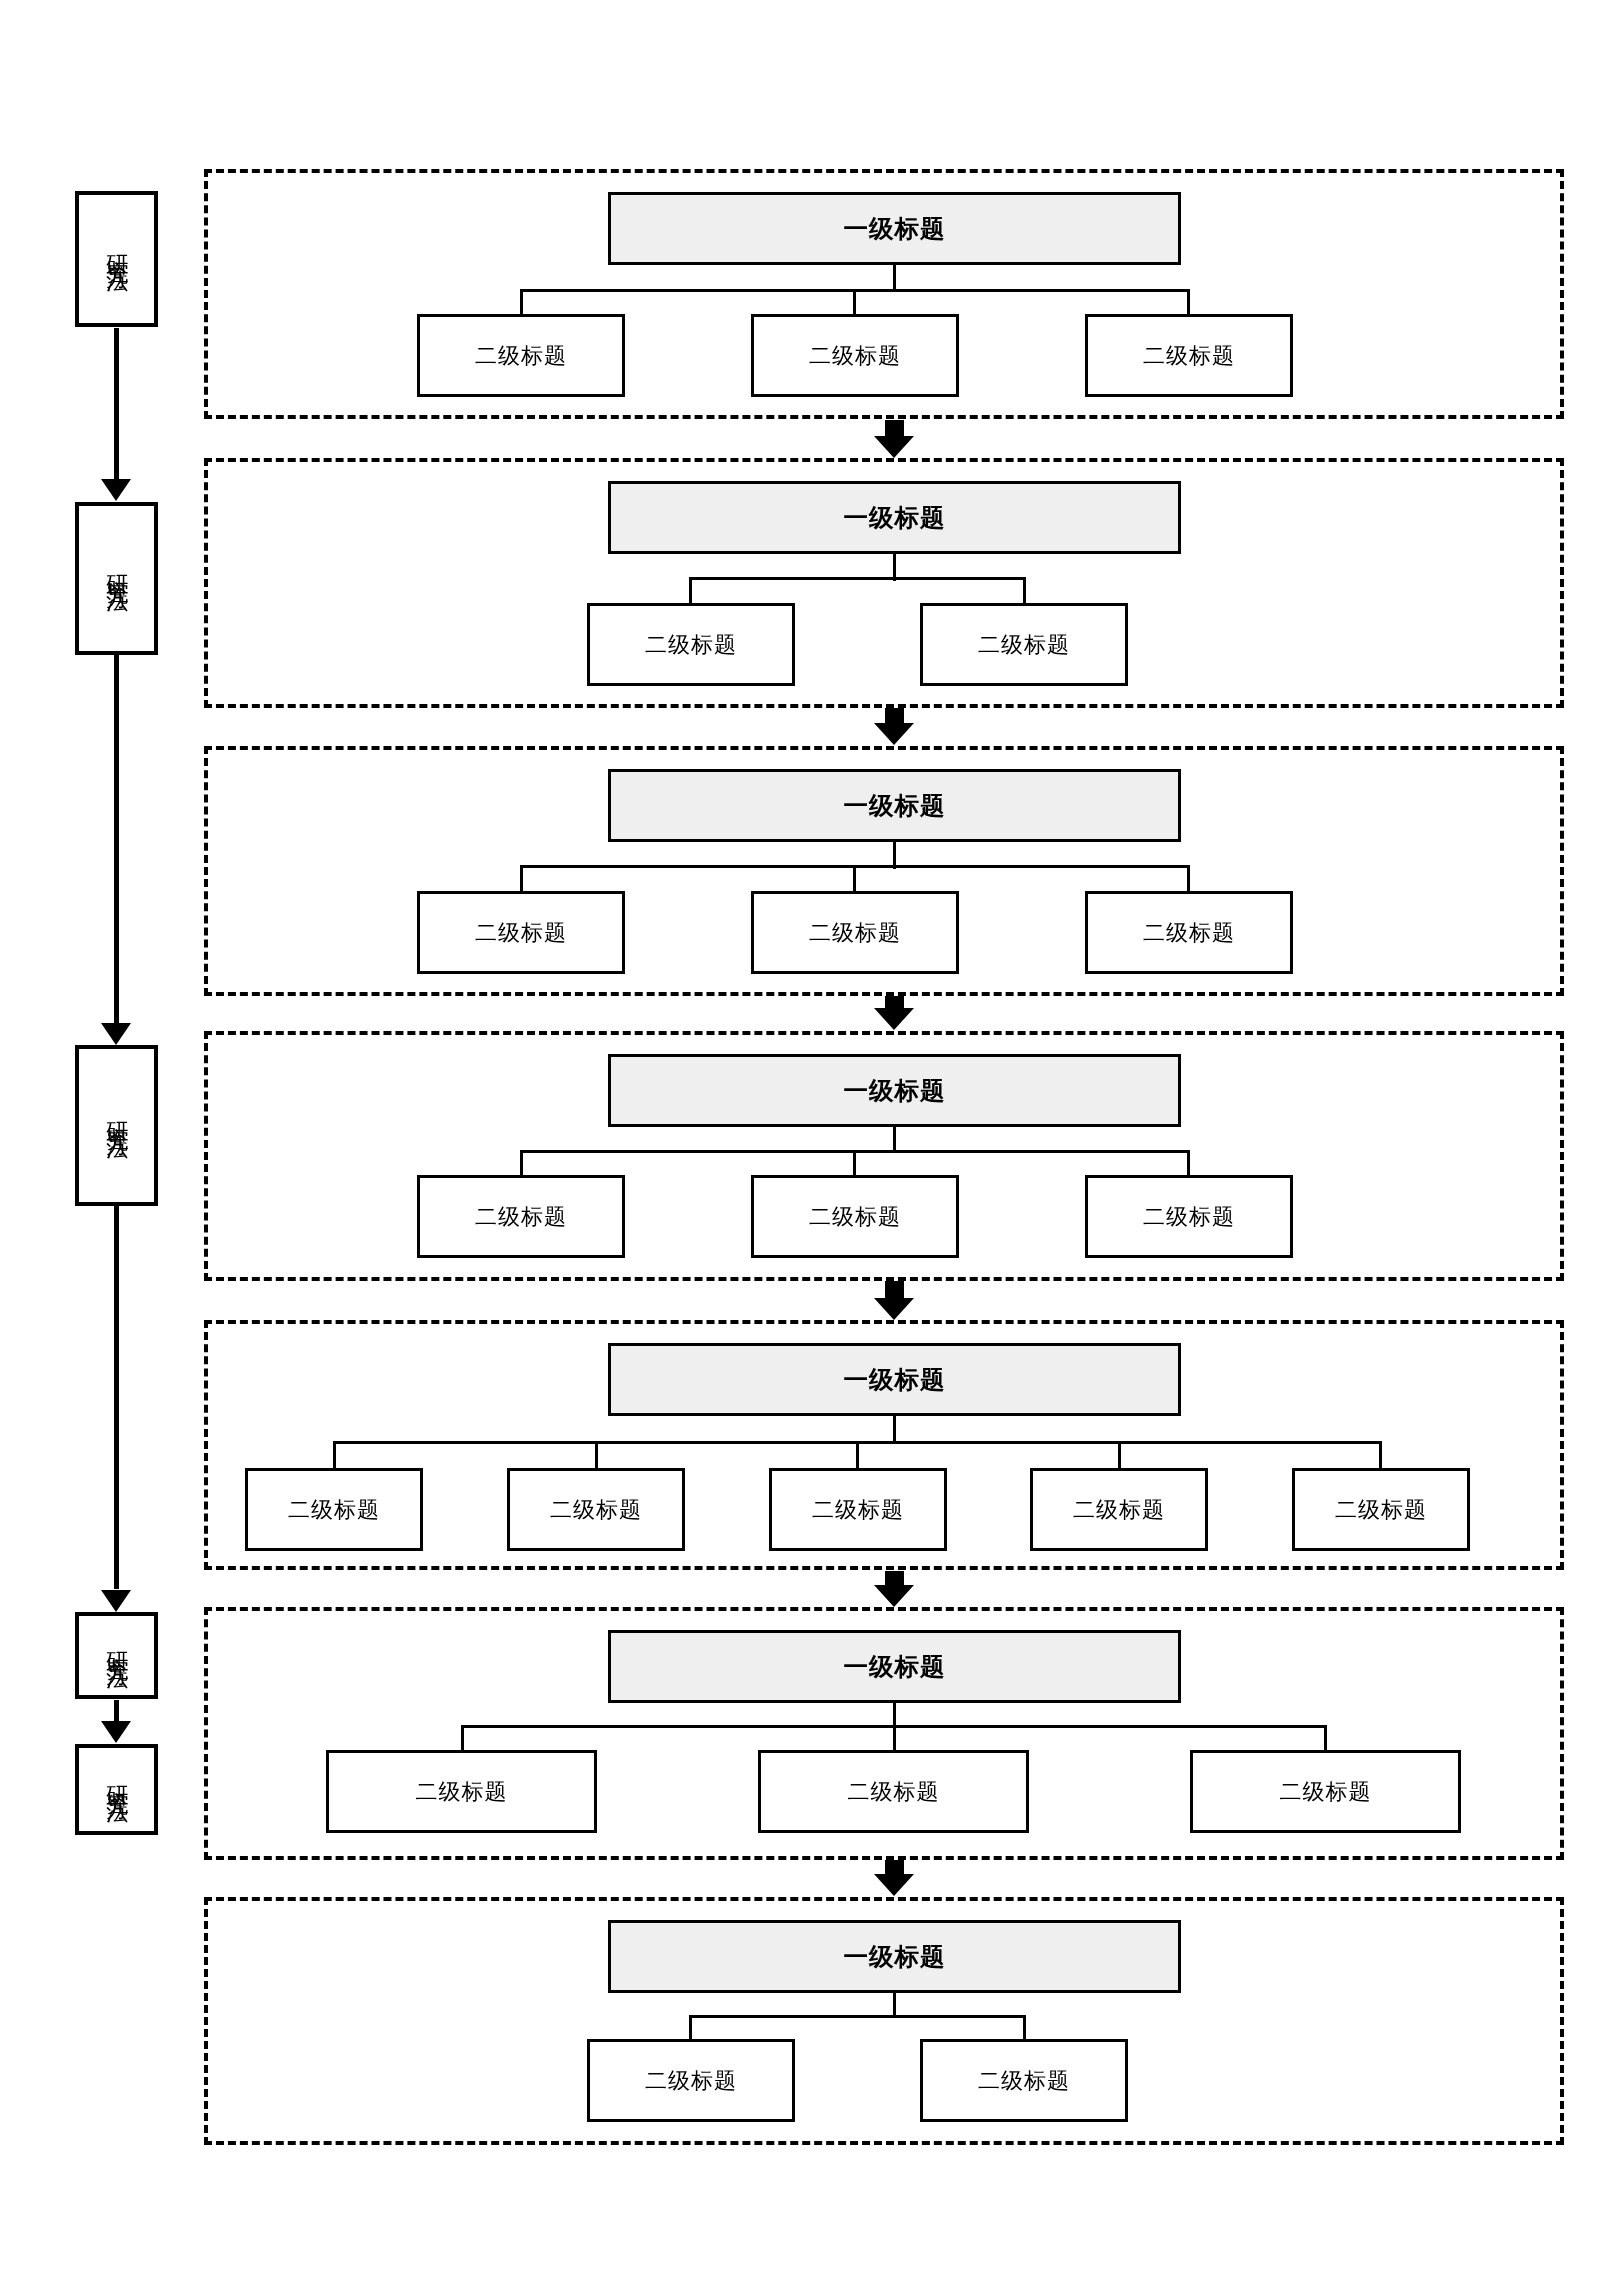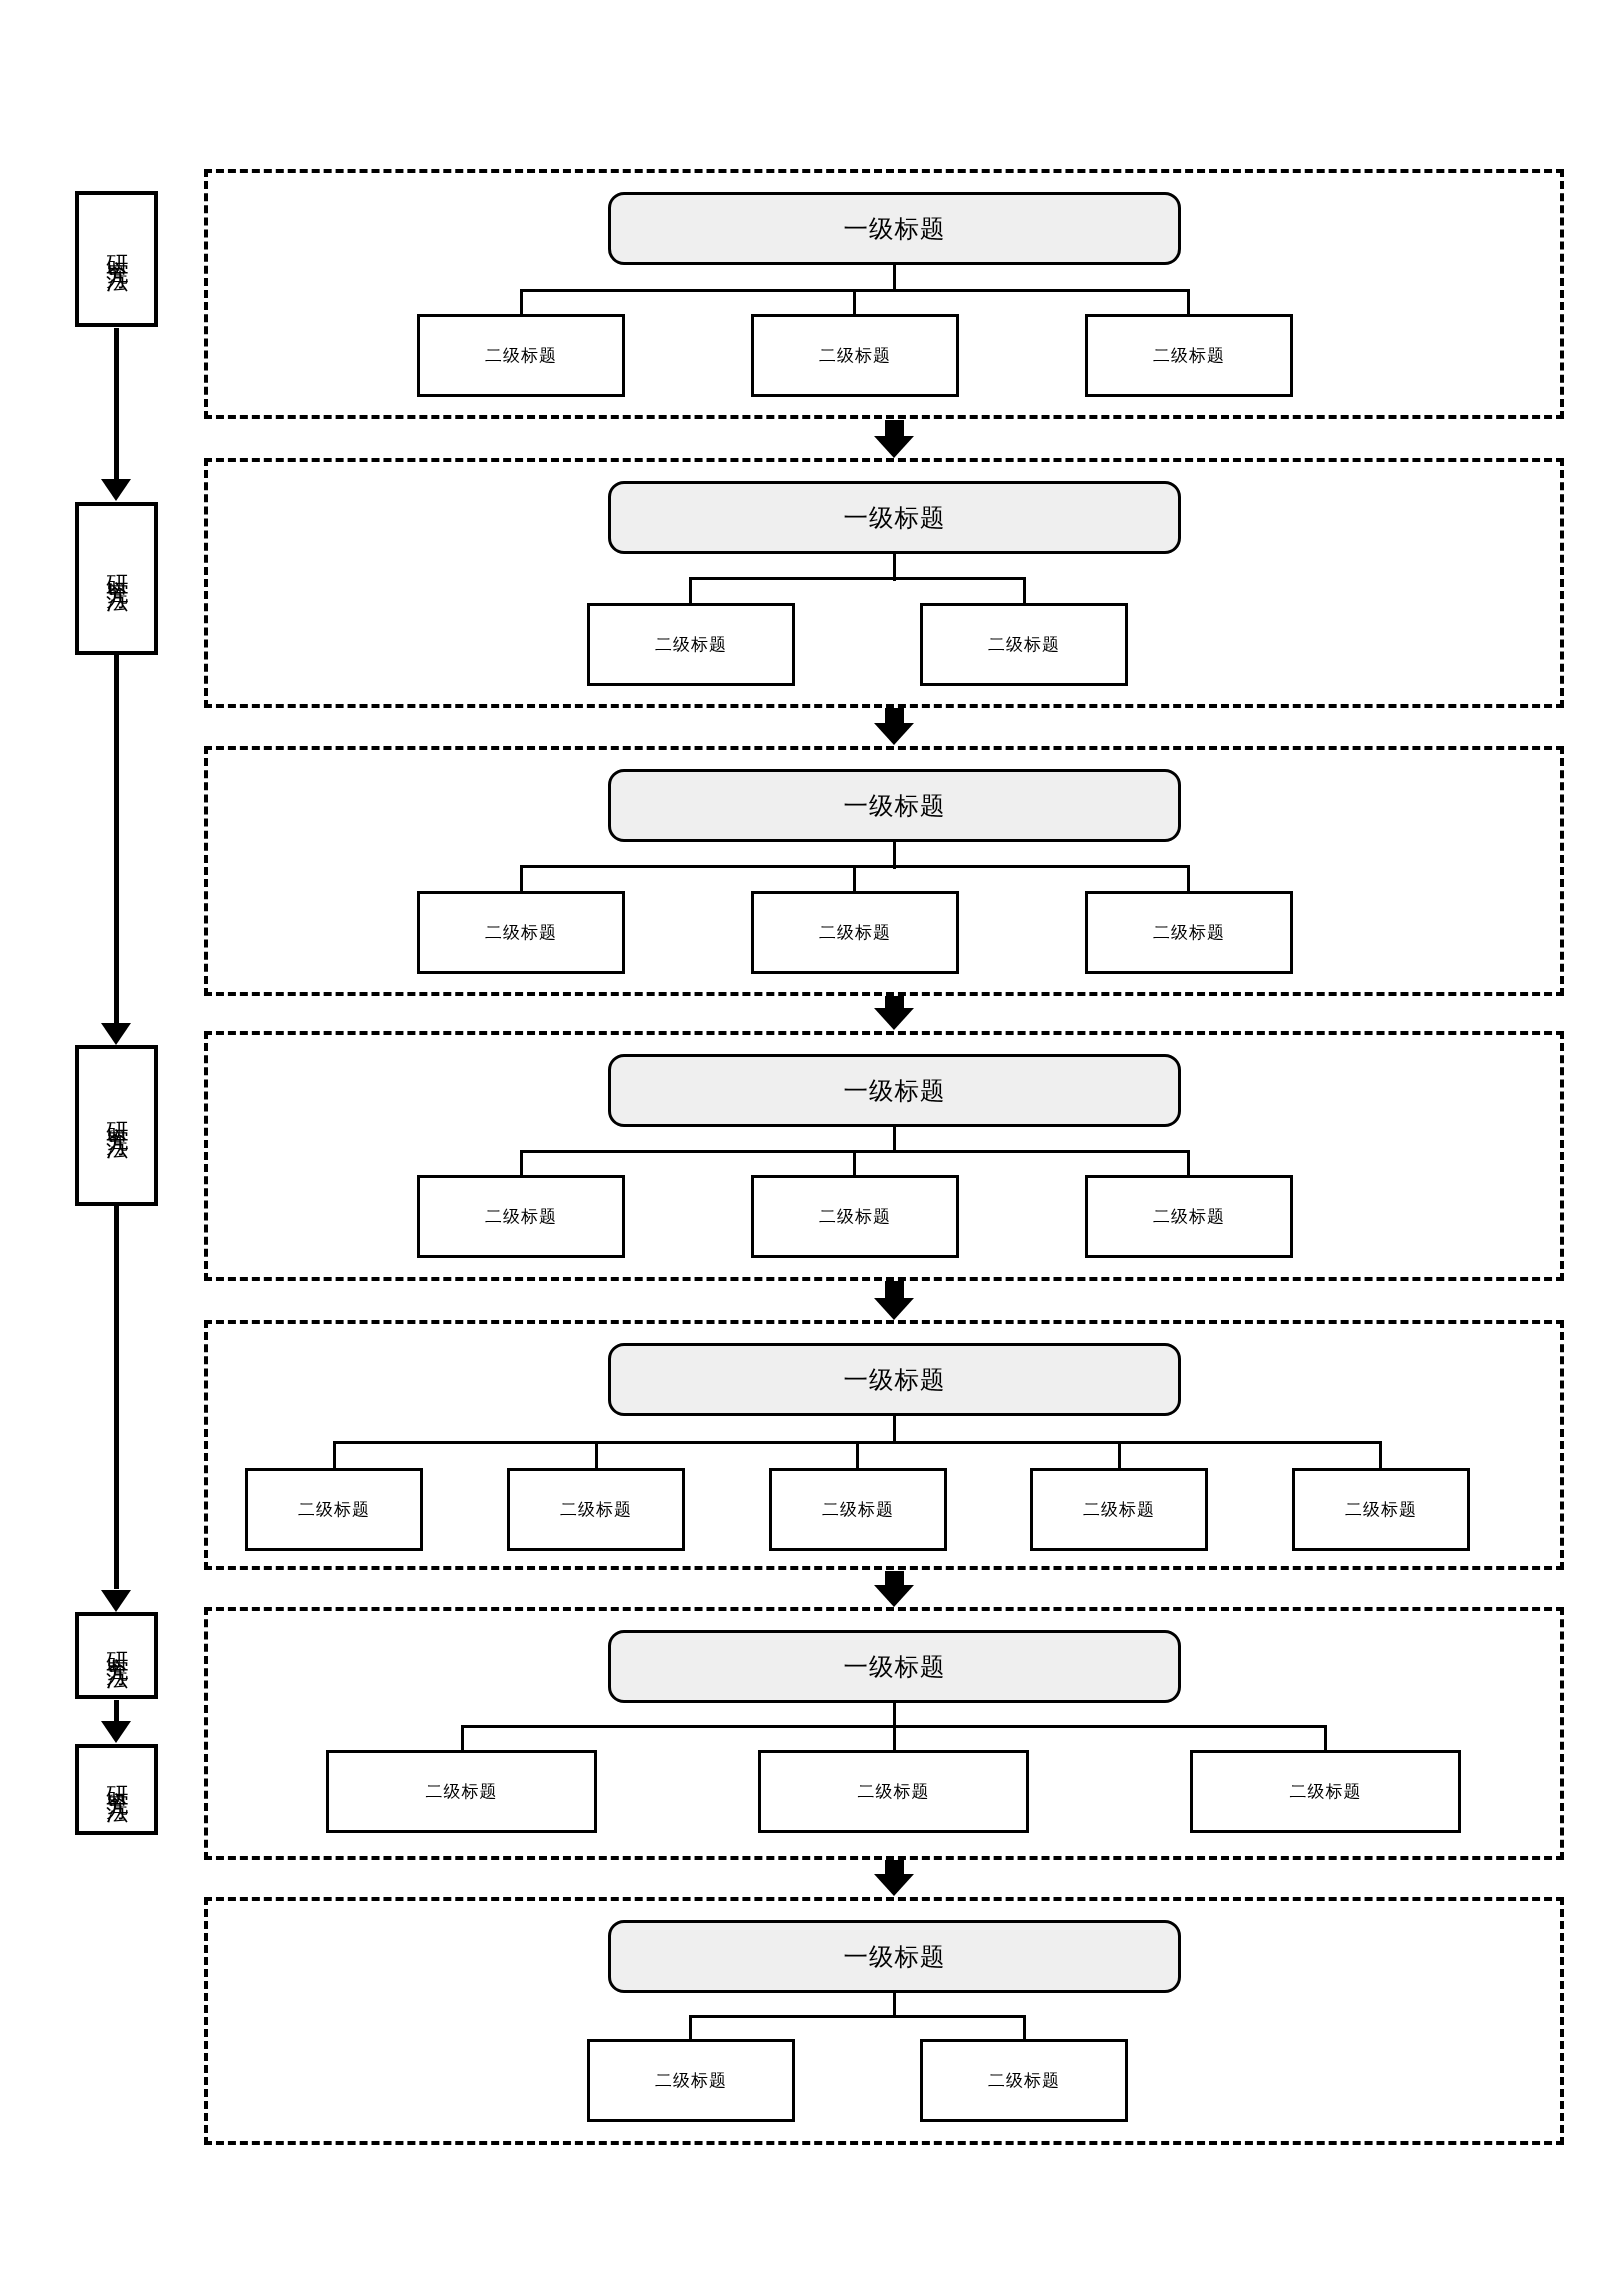--- a/index.html
+++ b/index.html
@@ -27,22 +27,22 @@
   
   .step-arrow{position:absolute;}
   .step-arrow .shaft{position:absolute;left:10.8px;top:0;width:19.6px;background:#000;}
   .step-arrow .head{position:absolute;left:0;width:0;height:0;
                     border-left:20.6px solid transparent;border-right:20.6px solid transparent;
                     border-top:22.6px solid #000;}
 
   
   .node{position:absolute;box-sizing:border-box;border:3.4px solid #000;
         display:flex;align-items:center;justify-content:center;text-align:center;}
-  .node.l1{background:#efefef;font-weight:normal;font-size:24.5px;border-radius:16px;}
-  .node.l2{background:#ffffff;font-weight:normal;font-size:17px;}
+  .node.l1{background:#efefef;font-weight:bold;font-size:24.5px;}
+  .node.l2{background:#ffffff;font-weight:normal;font-size:22px;}
   .node span{display:block;white-space:nowrap;letter-spacing:1px;}
 
   
   .vline{position:absolute;width:2.9px;background:#000;}
   .hline{position:absolute;height:2.9px;background:#000;}
 </style>
 </head>
 <body>
 
 <div id="canvas">

